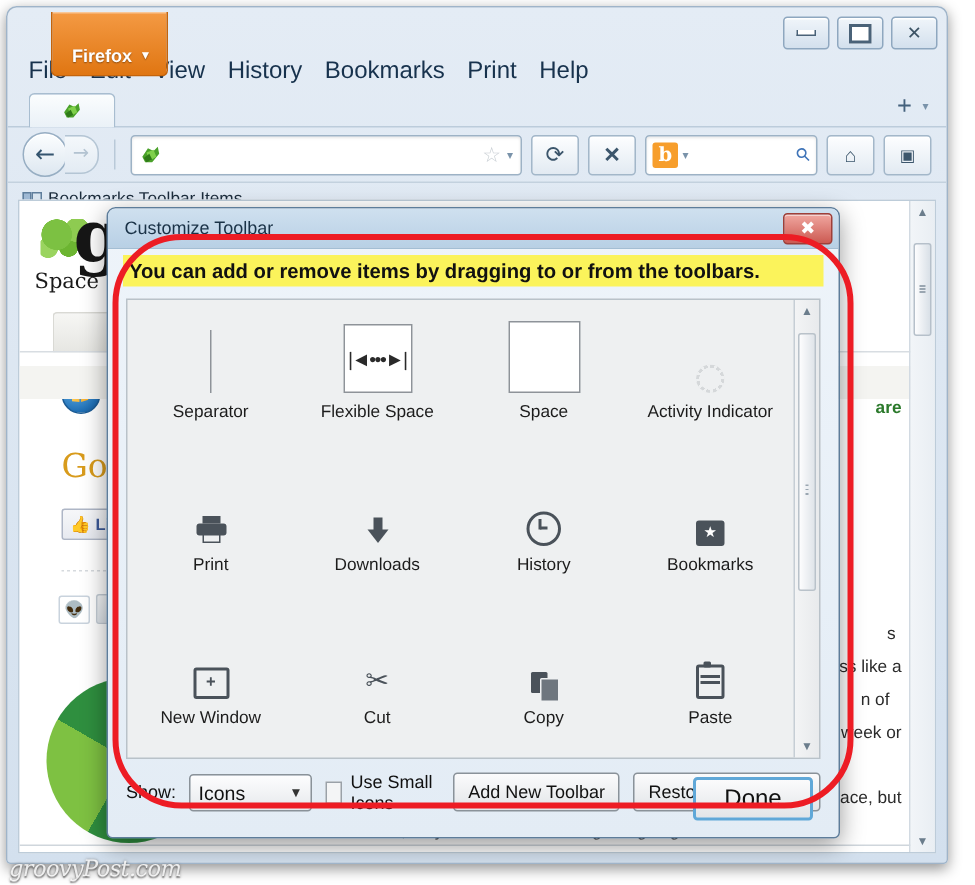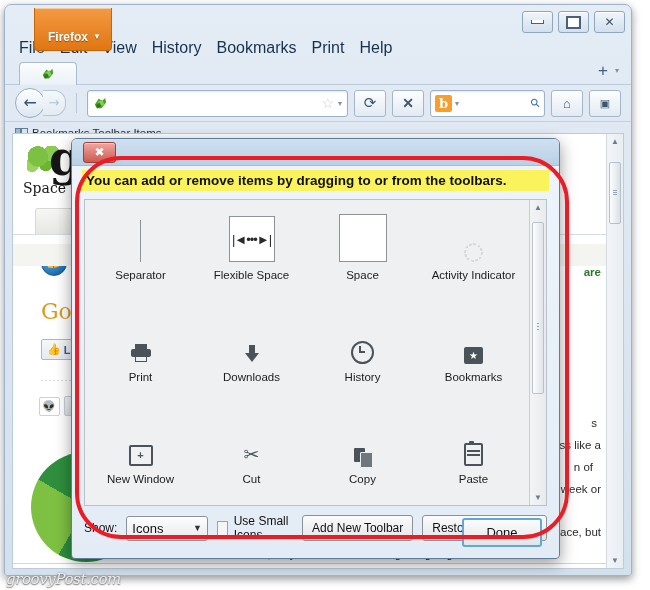--- a/index.html
+++ b/index.html
@@ -333,21 +333,21 @@
     height:24px;padding:0 9px;
     background:linear-gradient(#fbfbfc,#e2e5e8);
     border:1px solid #8a9299;border-radius:3px;
     font-size:12px;color:#111;display:flex;align-items:center;
     white-space:nowrap;cursor:default;
   }
   .done-holder{
     position:absolute;right:17px;bottom:11px;width:76px;height:25px;
     background:linear-gradient(#fbfbfc,#e2e5e8);
     border:2px solid #60a8d8;border-radius:3px;
-    font-size:13px;color:#111;
+    font-size:16px;color:#111;
     display:flex;align-items:center;justify-content:center;cursor:default;
   }
 
   
   .redring{
     position:absolute;left:70px;top:151px;width:486px;height:375px;
     border:4px solid #ed1c24;border-radius:46px;
     pointer-events:none;z-index:50;
   }
 
@@ -507,20 +507,21 @@
             <div class="pscroll-grip"></div>
           </div>
           <div class="pscroll-dn" style="position:absolute;bottom:0;left:0;right:0">▼</div>
         </div>
       </div>
     </div>
 
     <div class="dialog">
 
       <div class="dlg-title">
+        <span class="dlg-title-text">Customize Toolbar</span>
         <span class="dlg-close">✖</span>
       </div>
 
       <div class="dlg-body">
 
         <div class="banner">You can add or remove items by dragging to or from the toolbars.</div>
 
         <div class="palette">
           <div class="palgrid">
 

